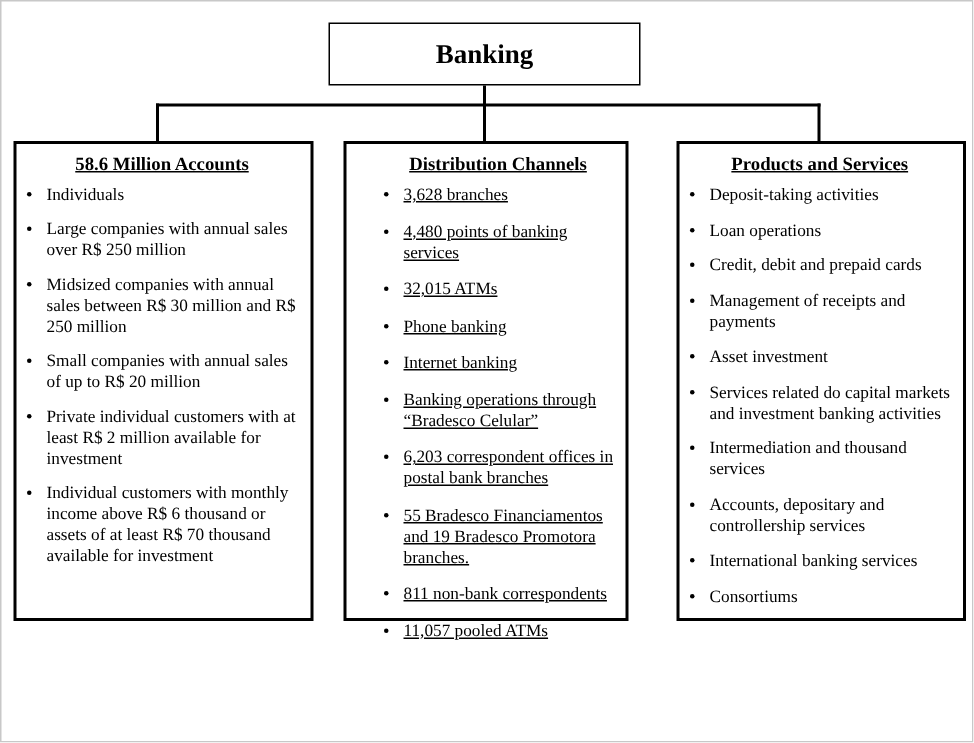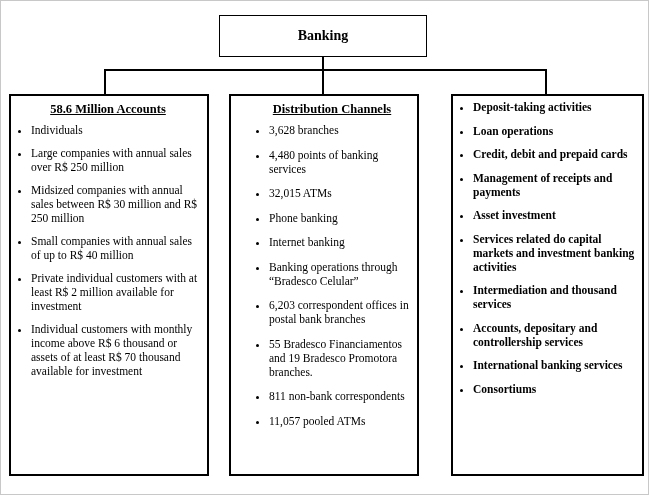--- a/index.html
+++ b/index.html
@@ -28,30 +28,30 @@
     top: 14px;
     width: 208px;
     height: 42px;
     border-width: 1px;
     display: flex;
     align-items: center;
     justify-content: center;
   }
   .root-title {
     font-weight: bold;
-    font-size: 14px;
+    font-size: 18px;
     color: #000000;
   }
   .line {
     position: absolute;
     background: #000000;
   }
   .col-box {
     top: 93px;
-    height: 382px;
+    height: 320px;
     padding: 4px 6px 4px 4px;
   }
   .col-accounts { left: 8px;   width: 200px; }
   .col-channels { left: 228px; width: 190px; padding-left: 22px; }
   .col-products { left: 450px; width: 193px; }
   .col-header {
     text-align: center;
     font-weight: bold;
     font-size: 12.5px;
     text-decoration: underline;
@@ -62,22 +62,22 @@
     margin: 0;
     padding: 0 0 0 16px;
     list-style-type: disc;
   }
   ul.bullets li {
     font-size: 11.5px;
     line-height: 1.22;
     color: #000000;
     margin-bottom: 9px;
   }
-  .col-channels ul.bullets li { margin-bottom: 10.5px; }
-  .col-products ul.bullets li { margin-bottom: 9.5px; font-weight: bold; }
+  .col-channels ul.bullets li { margin-bottom: 10.5px; text-decoration: underline; }
+  .col-products ul.bullets li { margin-bottom: 9.5px; }
 </style>
 </head>
 <body>
 
 <div class="canvas">
 
   <div class="box root-box">
     <span class="root-title">Banking</span>
   </div>
 
@@ -86,21 +86,21 @@
   <div class="line" style="left:103px; top:68px; width:2px; height:25px;"></div>
   <div class="line" style="left:321px; top:68px; width:2px; height:25px;"></div>
   <div class="line" style="left:544px; top:68px; width:2px; height:25px;"></div>
 
   <div class="box col-box col-accounts">
     <div class="col-header">58.6 Million Accounts</div>
     <ul class="bullets">
         <li>Individuals</li>
         <li>Large companies with annual sales over R$ 250 million</li>
         <li>Midsized companies with annual sales between R$ 30 million and R$ 250 million</li>
-        <li>Small companies with annual sales of up to R$ 40 million</li>
+        <li>Small companies with annual sales of up to R$ 20 million</li>
         <li>Private individual customers with at least R$ 2 million available for investment</li>
         <li>Individual customers with monthly income above R$ 6 thousand or assets of at least R$ 70 thousand available for investment</li>
       </ul>
   </div>
 
   <div class="box col-box col-channels">
     <div class="col-header">Distribution Channels</div>
     <ul class="bullets">
         <li>3,628 branches</li>
         <li>4,480 points of banking services</li>
@@ -109,20 +109,21 @@
         <li>Internet banking</li>
         <li>Banking operations through “Bradesco Celular”</li>
         <li>6,203 correspondent offices in postal bank branches</li>
         <li>55 Bradesco Financiamentos and 19 Bradesco Promotora branches.</li>
         <li>811 non-bank correspondents</li>
         <li>11,057 pooled ATMs</li>
       </ul>
   </div>
 
   <div class="box col-box col-products">
+    <div class="col-header">Products and Services</div>
     <ul class="bullets">
         <li>Deposit-taking activities</li>
         <li>Loan operations</li>
         <li>Credit, debit and prepaid cards</li>
         <li>Management of receipts and payments</li>
         <li>Asset investment</li>
         <li>Services related do capital markets and investment banking activities</li>
         <li>Intermediation and thousand services</li>
         <li>Accounts, depositary and controllership services</li>
         <li>International banking services</li>

